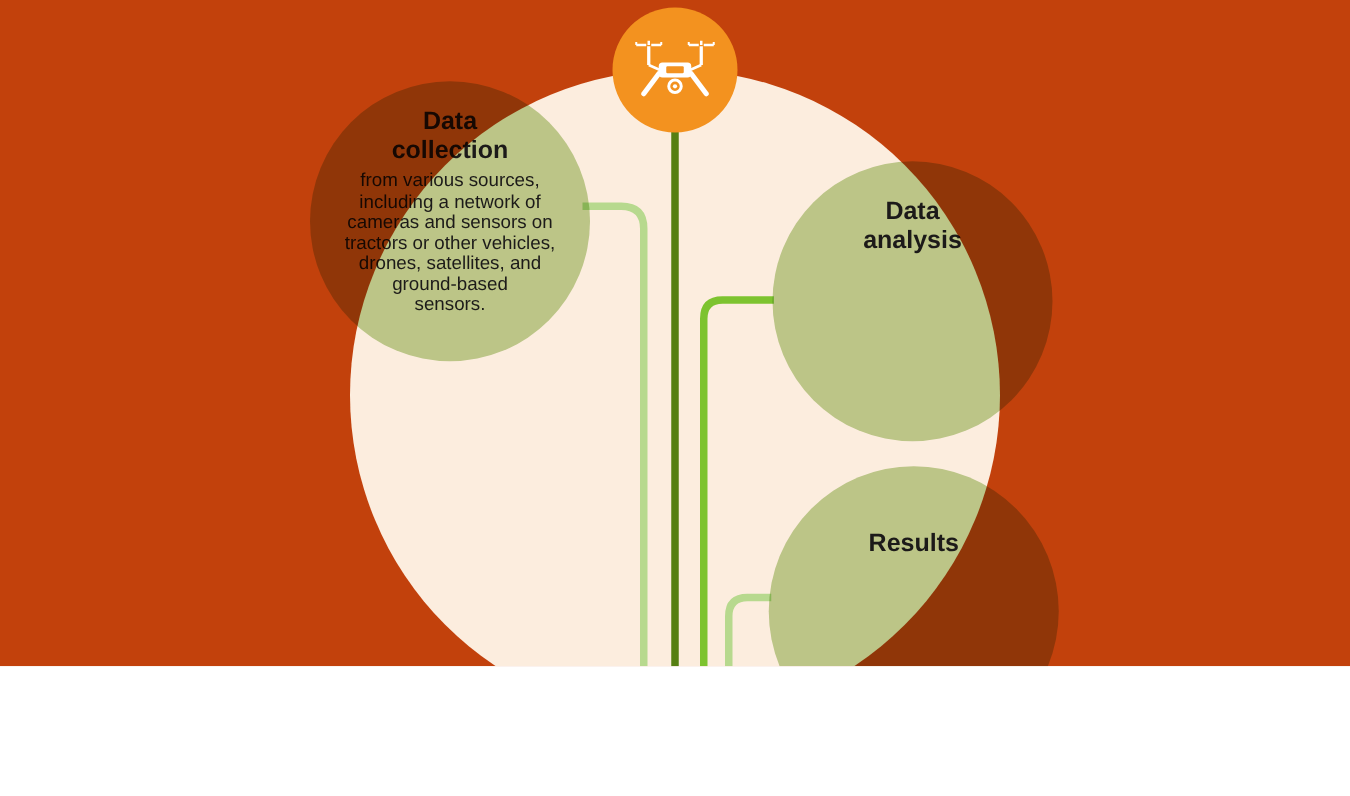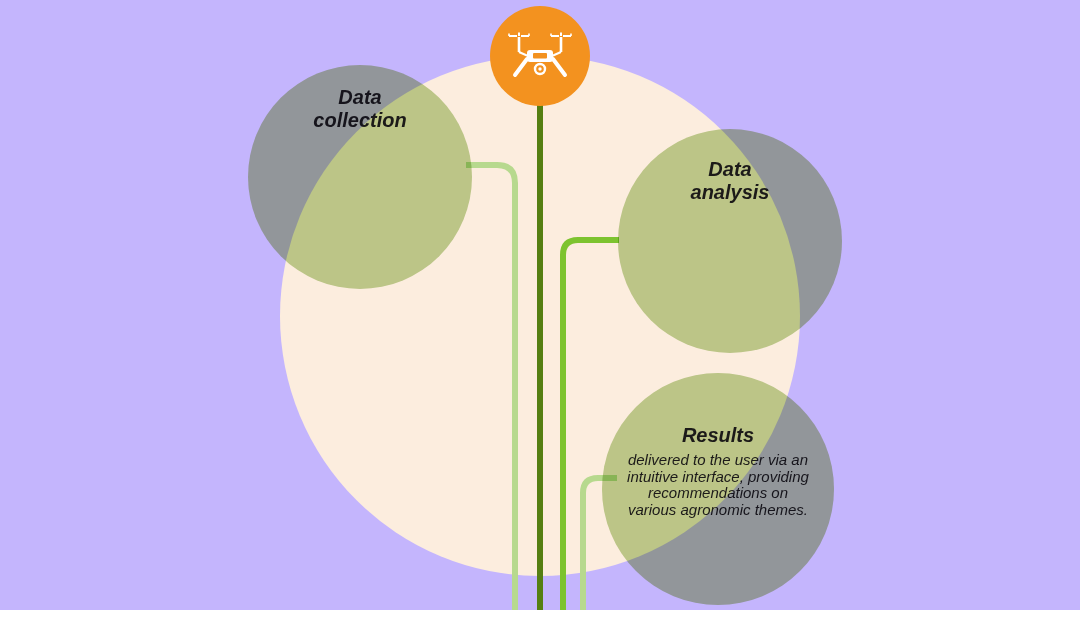--- a/index.html
+++ b/index.html
@@ -1,38 +1,38 @@
 <!DOCTYPE html>
 <html style="--peach: #fcedde; --green_circle: #bed49b; --orange: #f3921f; --ground_orange: #ef8c10; --stem_dark: #557f12; --branch_bright: #7dc32f; --branch_light: #b7d98e; --text: #1c1c1c;"><head>
 <meta charset="utf-8">
 <style>
   html,body{margin:0;padding:0;background:#ffffff;}
   .canvas{
-    position:relative;width:1080px;height:610px;overflow:hidden;
-    font-family:"Liberation Sans",sans-serif;background:#c4b5fd;font-style:italic;
+    position:relative;width:1080px;height:533px;overflow:hidden;
+    font-family:"Liberation Sans",sans-serif;background:#c2410c;
   }
   .peach-circle{
     position:absolute;left:280px;top:56px;width:520px;height:520px;
     border-radius:50%;background:var(--peach);
   }
   svg.lines{position:absolute;left:0;top:0;}
   .stem-line{stroke:var(--stem_dark);stroke-width:6;fill:none;}
   .branch-light{stroke:var(--branch_light);stroke-width:6;fill:none;}
   .branch-bright{stroke:var(--branch_bright);stroke-width:6;fill:none;}
   .ground-line{stroke:var(--ground_orange);stroke-width:6;fill:none;}
   .node{
     position:absolute;border-radius:50%;
     background:var(--green_circle);
     mix-blend-mode:multiply;
     display:flex;flex-direction:column;align-items:center;
     box-sizing:border-box;text-align:center;color:var(--text);
   }
   .node-collection{left:248px;top:65px;width:224px;height:224px;padding-top:21px;}
   .node-analysis{left:618px;top:129px;width:224px;height:224px;padding-top:29px;}
-  .node-results{left:602px;top:373px;width:232px;height:232px;padding-top:51px;}
+  .node-results{left:615px;top:373px;width:232px;height:232px;padding-top:51px;}
   .node-title{
     font-weight:bold;font-size:20px;line-height:23px;
     white-space:pre-line;margin-bottom:5px;
   }
   .node-body{
     font-size:15px;line-height:16.5px;width:212px;
     white-space:pre-line;
   }
   .drone-circle{
     position:absolute;left:490px;top:6px;width:100px;height:100px;
@@ -54,33 +54,36 @@
     <path class="branch-light" d="M466,165 H497 Q515,165 515,183 V631"></path>
     <path class="stem-line" d="M540,95 V631"></path>
     <path class="branch-bright" d="M619,240 H578 Q563,240 563,255 V631"></path>
     <path class="branch-light" d="M617,478 H598 Q583,478 583,493 V631"></path>
     <path class="ground-line" d="M355,628 H727"></path>
   </svg>
 
   <div class="node node-collection">
     <div class="node-title">Data
 collection</div>
+    <div class="node-body">from various sources,
+including a network of
+cameras and sensors on
+tractors or other vehicles,
+drones, satellites, and
+ground-based
+sensors.</div>
   </div>
 
   <div class="node node-analysis">
     <div class="node-title">Data
 analysis</div>
   </div>
 
   <div class="node node-results">
     <div class="node-title">Results</div>
-    <div class="node-body">delivered to the user via an
-intuitive interface, providing
-recommendations on
-various agronomic themes.</div>
   </div>
 
   <div class="drone-circle">
     <svg class="drone-icon" width="100" height="100" viewBox="0 0 100 100">
 
       <path class="drone-stroke" stroke-width="2" d="M19,30 H27 M31,30 H39 M29,26.5 V30"></path>
       <path class="drone-stroke" stroke-width="1.6" d="M19,27.5 V30 M39,27.5 V30"></path>
 
       <path class="drone-stroke" stroke-width="2" d="M61,30 H69 M73,30 H81 M71,26.5 V30"></path>
       <path class="drone-stroke" stroke-width="1.6" d="M61,27.5 V30 M81,27.5 V30"></path>

